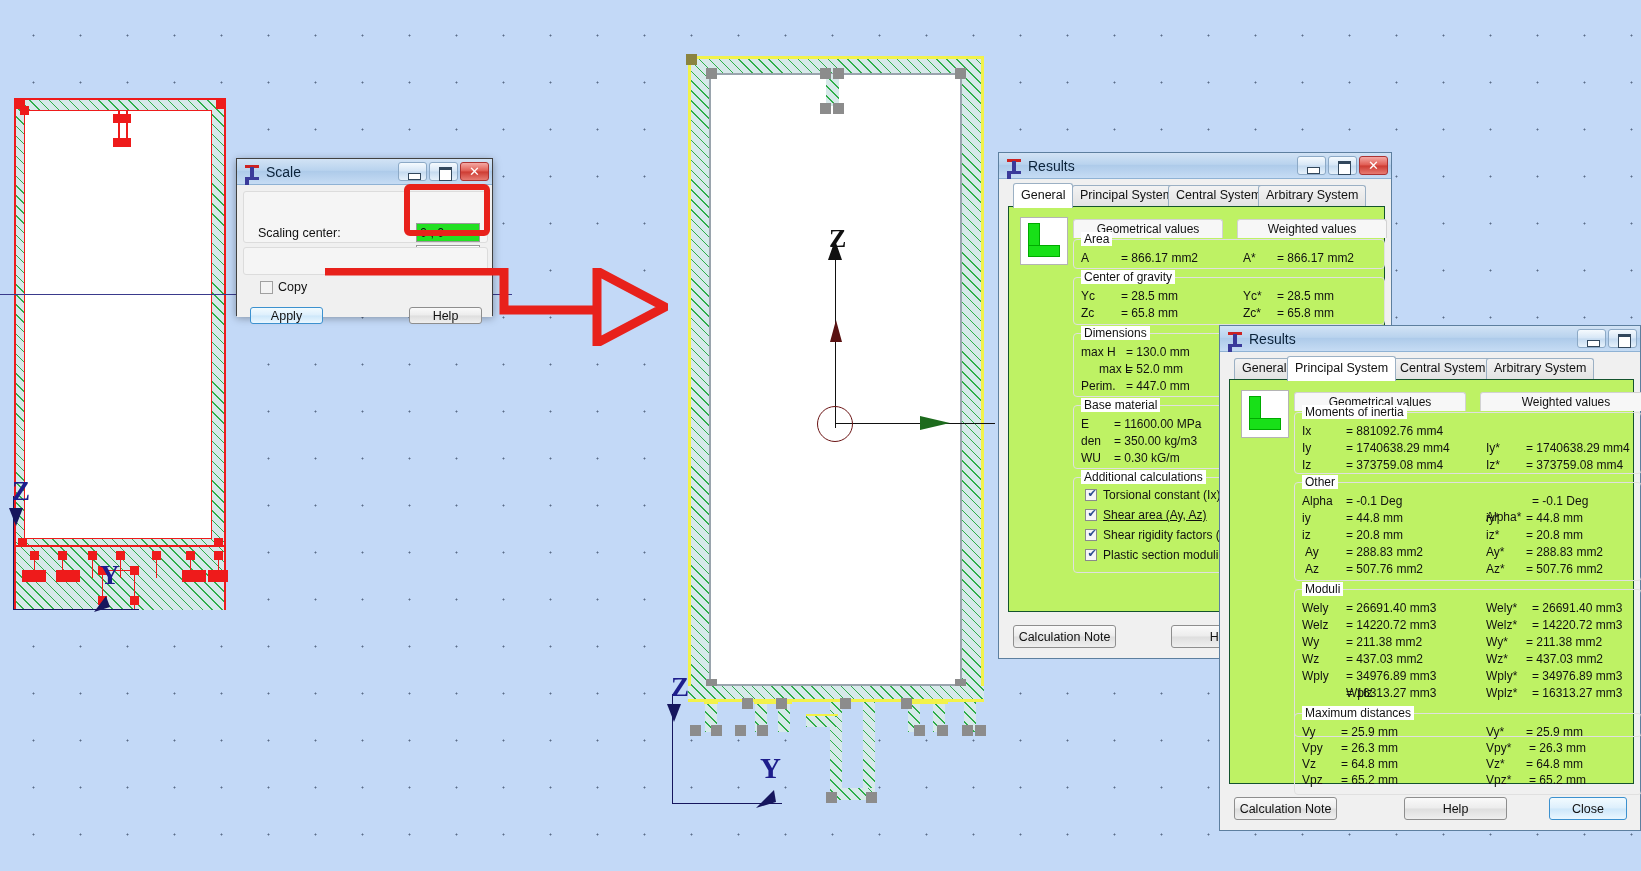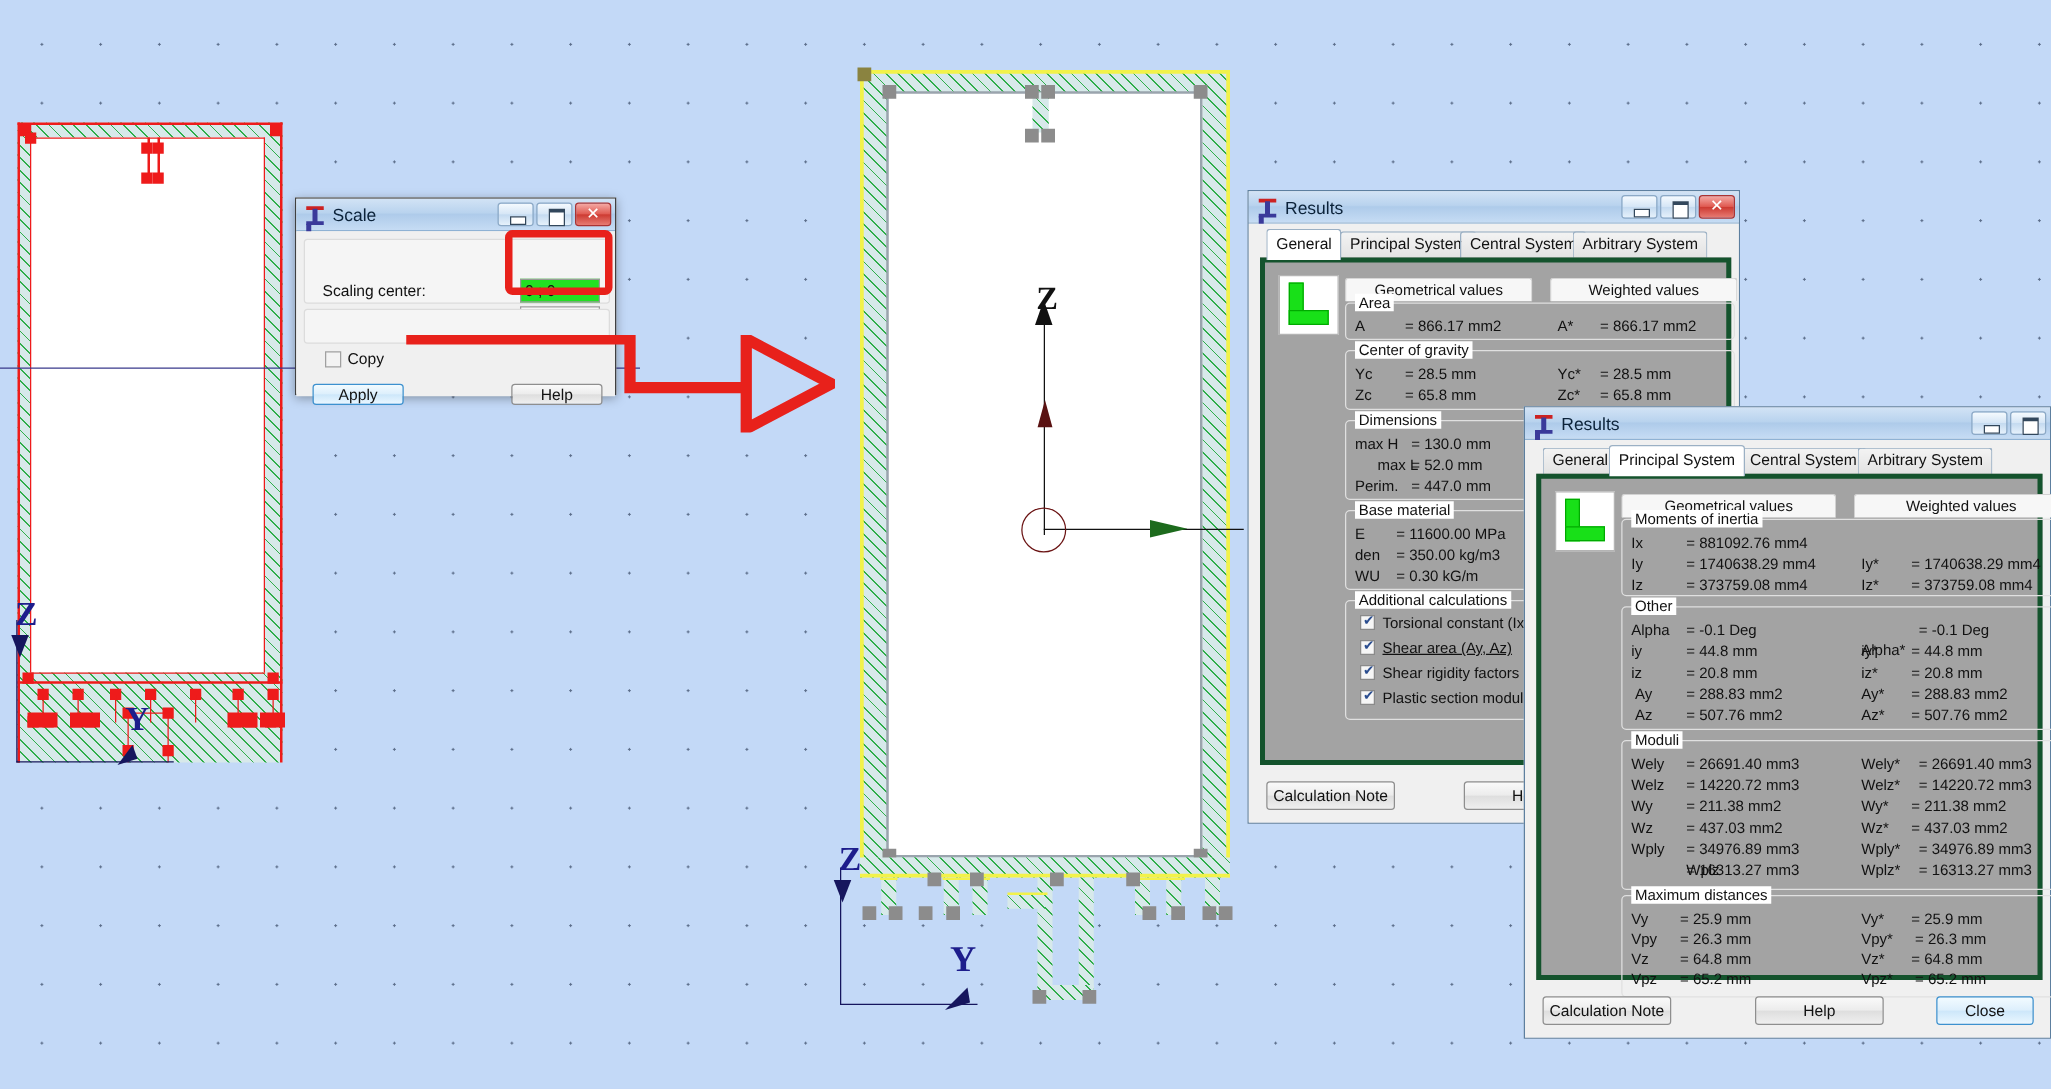--- a/index.html
+++ b/index.html
@@ -84,21 +84,21 @@
   .res-win{position:absolute;background:#f0f0f0;border:1px solid #5d7f9f;}
   #results-1{left:998px;top:152px;width:394px;height:507px;}
   #results-2{left:1219px;top:325px;width:422px;height:506px;}
 
   .res-body{position:relative;background:#f0f0f0;height:calc(100% - 26px);}
   .tabstrip{position:absolute;left:14px;top:6px;right:6px;height:22px;}
   .tab{position:absolute;height:22px;padding:2px 7px 0;font-size:12.5px;color:#111;
       border:1px solid #9bb0c4;border-bottom:none;border-radius:3px 3px 0 0;
       background:linear-gradient(180deg,#f3f3f3,#e2e2e2);white-space:nowrap;}
   .tab.active{background:#fff;border-color:#9bb0c4;z-index:3;height:25px;top:-2px;padding-top:4px;}
-  .tabpane{position:absolute;left:9px;top:27px;right:6px;bottom:46px;background:#a3a3a3;border:4px solid #14532d;}
+  .tabpane{position:absolute;left:9px;top:27px;right:6px;bottom:46px;background:#bef264;border:1px solid #14532d;}
 
   .shape-ico{position:absolute;left:11px;top:10px;width:48px;height:48px;background:#fff;border:1px solid #b4b4b4;}
   .shape-L{position:absolute;left:7px;top:5px;width:12px;height:34px;background:#18e018;border:1px solid #0a0;}
   .shape-L2{position:absolute;left:7px;top:27px;width:32px;height:12px;background:#18e018;border:1px solid #0a0;}
 
   .colhdr{position:absolute;height:19px;border:1px solid #d2d2d2;border-bottom:none;border-radius:3px 3px 0 0;
       background:#f7f7f7;font-size:12px;color:#111;text-align:center;line-height:18px;}
   .fieldset{position:absolute;border:1px solid #e0e0e0;border-radius:4px;background:transparent;}
   .fs-legend{position:absolute;top:-8px;left:7px;background:#fff;padding:0 3px;font-size:12px;color:#111;}
   .row{position:absolute;font-size:12px;color:#111;white-space:nowrap;}
@@ -441,21 +441,21 @@
       <span class="row" style="left:296px;top:148px;">= 20.8 mm</span>
       <span class="row" style="left:75px;top:165px;">Ay</span>
       <span class="row" style="left:116px;top:165px;">= 288.83 mm2</span>
       <span class="row" style="left:256px;top:165px;">Ay*</span>
       <span class="row" style="left:296px;top:165px;">= 288.83 mm2</span>
       <span class="row" style="left:75px;top:182px;">Az</span>
       <span class="row" style="left:116px;top:182px;">= 507.76 mm2</span>
       <span class="row" style="left:256px;top:182px;">Az*</span>
       <span class="row" style="left:296px;top:182px;">= 507.76 mm2</span>
 
-      <div class="fieldset" style="left:64px;top:209px;width:348px;height:120px;">
+      <div class="fieldset" style="left:64px;top:209px;width:348px;height:148px;">
         <span class="fs-legend">Moduli</span>
       </div>
       <span class="row" style="left:72px;top:221px;">Wely</span>
       <span class="row" style="left:116px;top:221px;">= 26691.40 mm3</span>
       <span class="row" style="left:256px;top:221px;">Wely*</span>
       <span class="row" style="left:302px;top:221px;">= 26691.40 mm3</span>
       <span class="row" style="left:72px;top:238px;">Welz</span>
       <span class="row" style="left:116px;top:238px;">= 14220.72 mm3</span>
       <span class="row" style="left:256px;top:238px;">Welz*</span>
       <span class="row" style="left:302px;top:238px;">= 14220.72 mm3</span>

